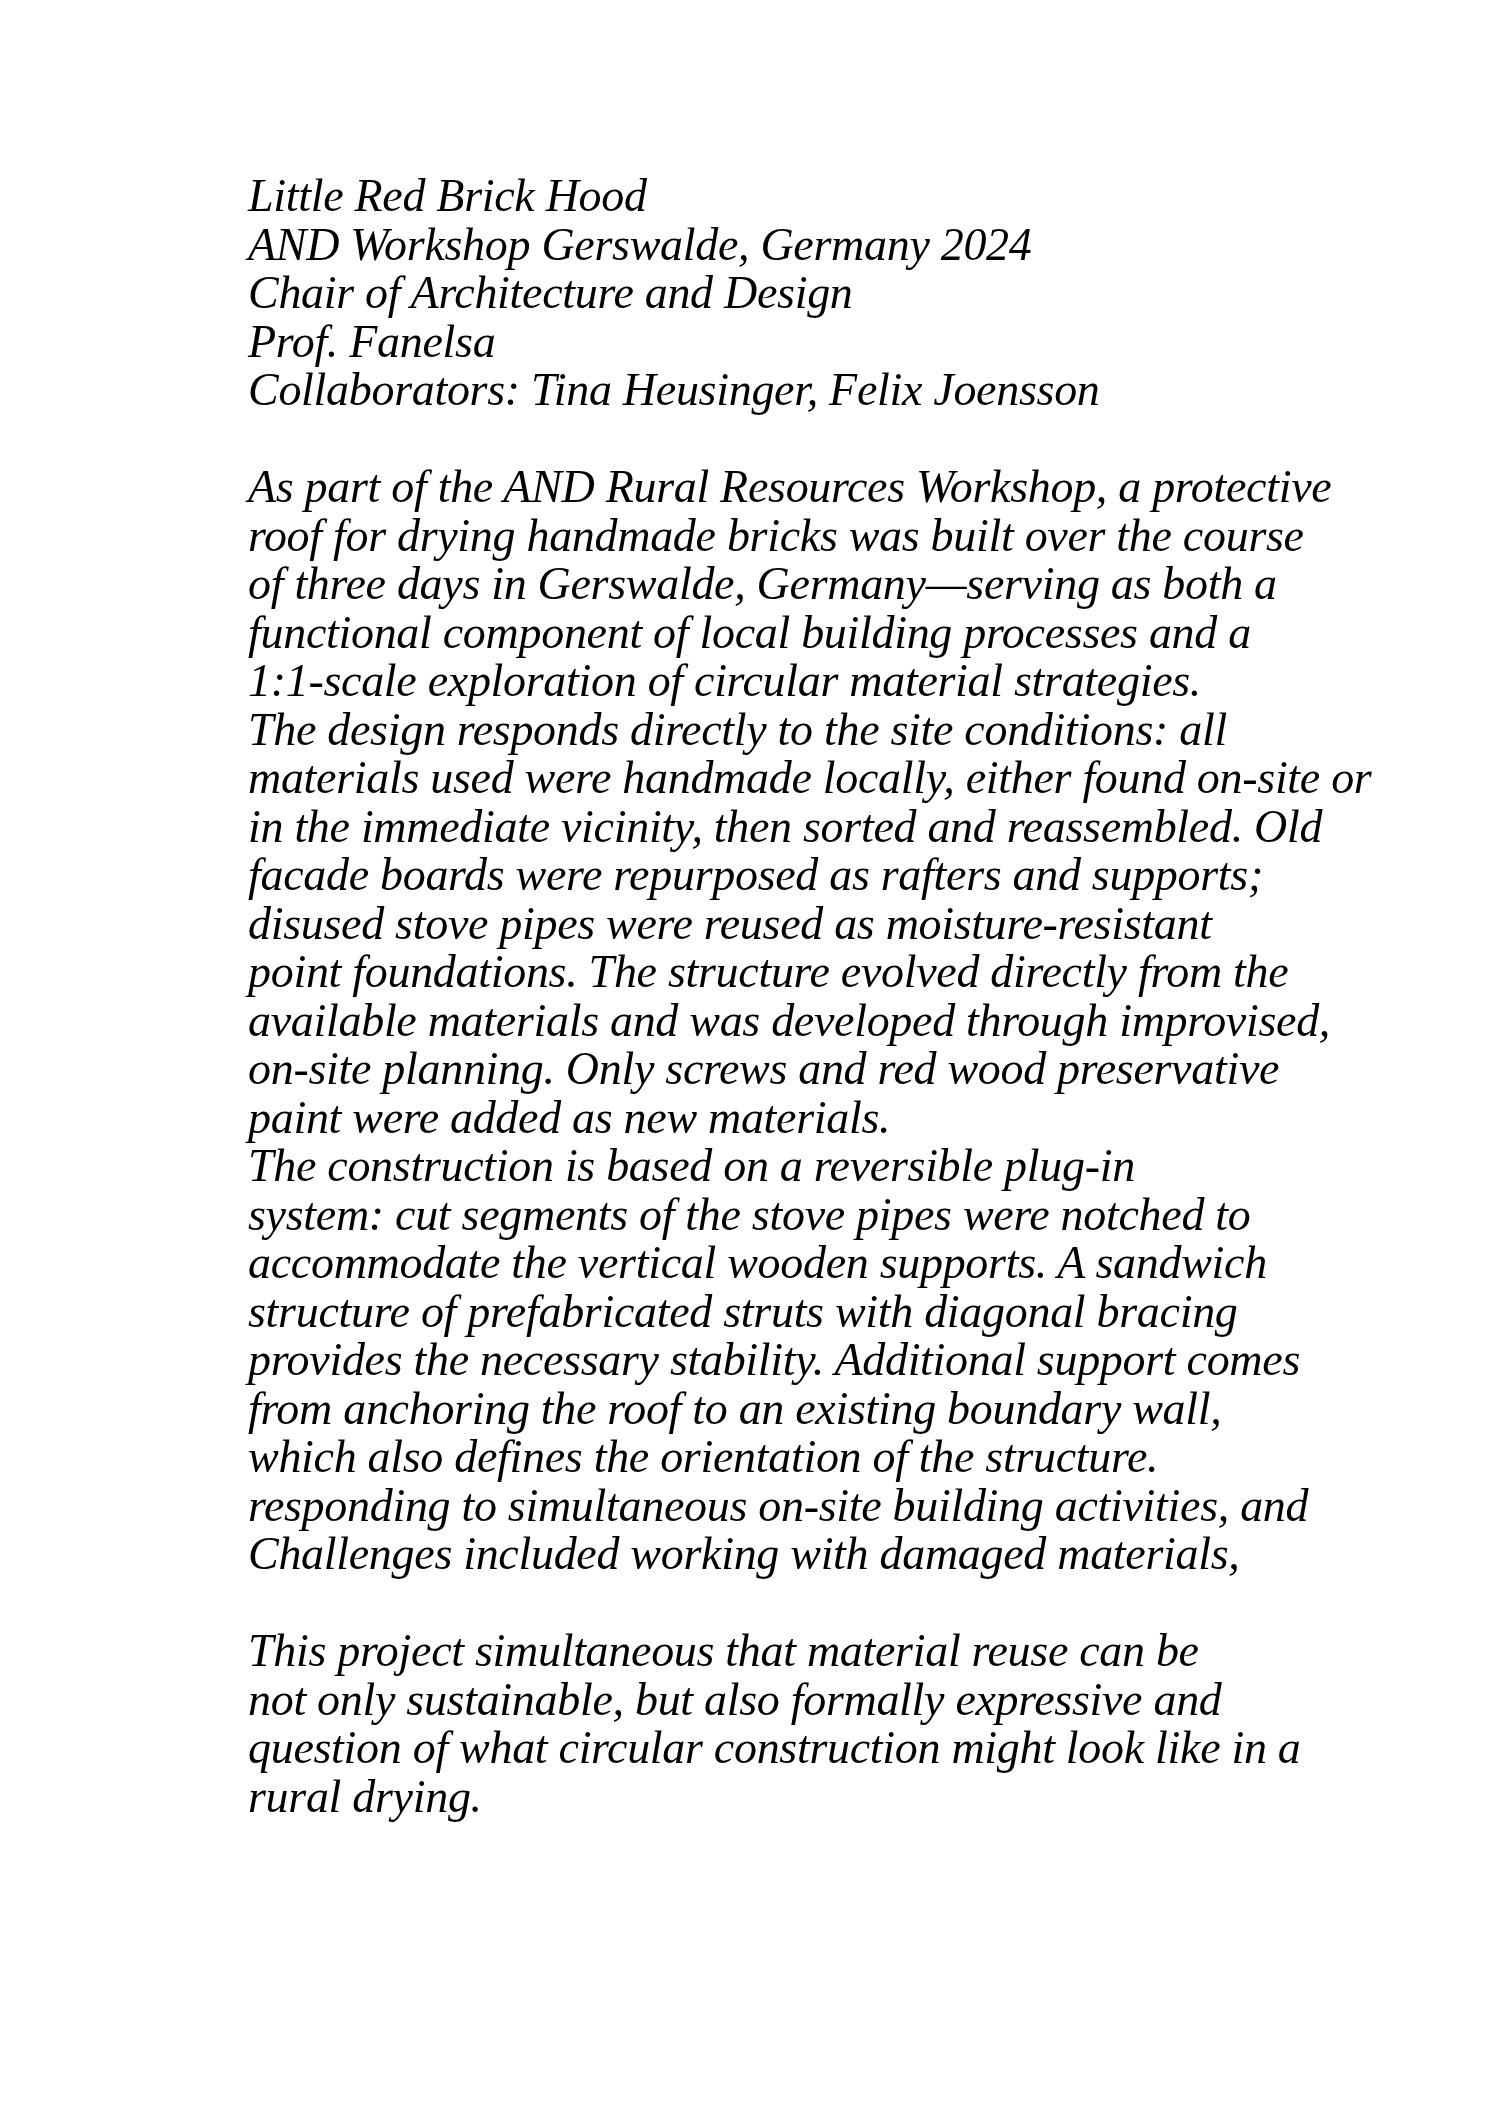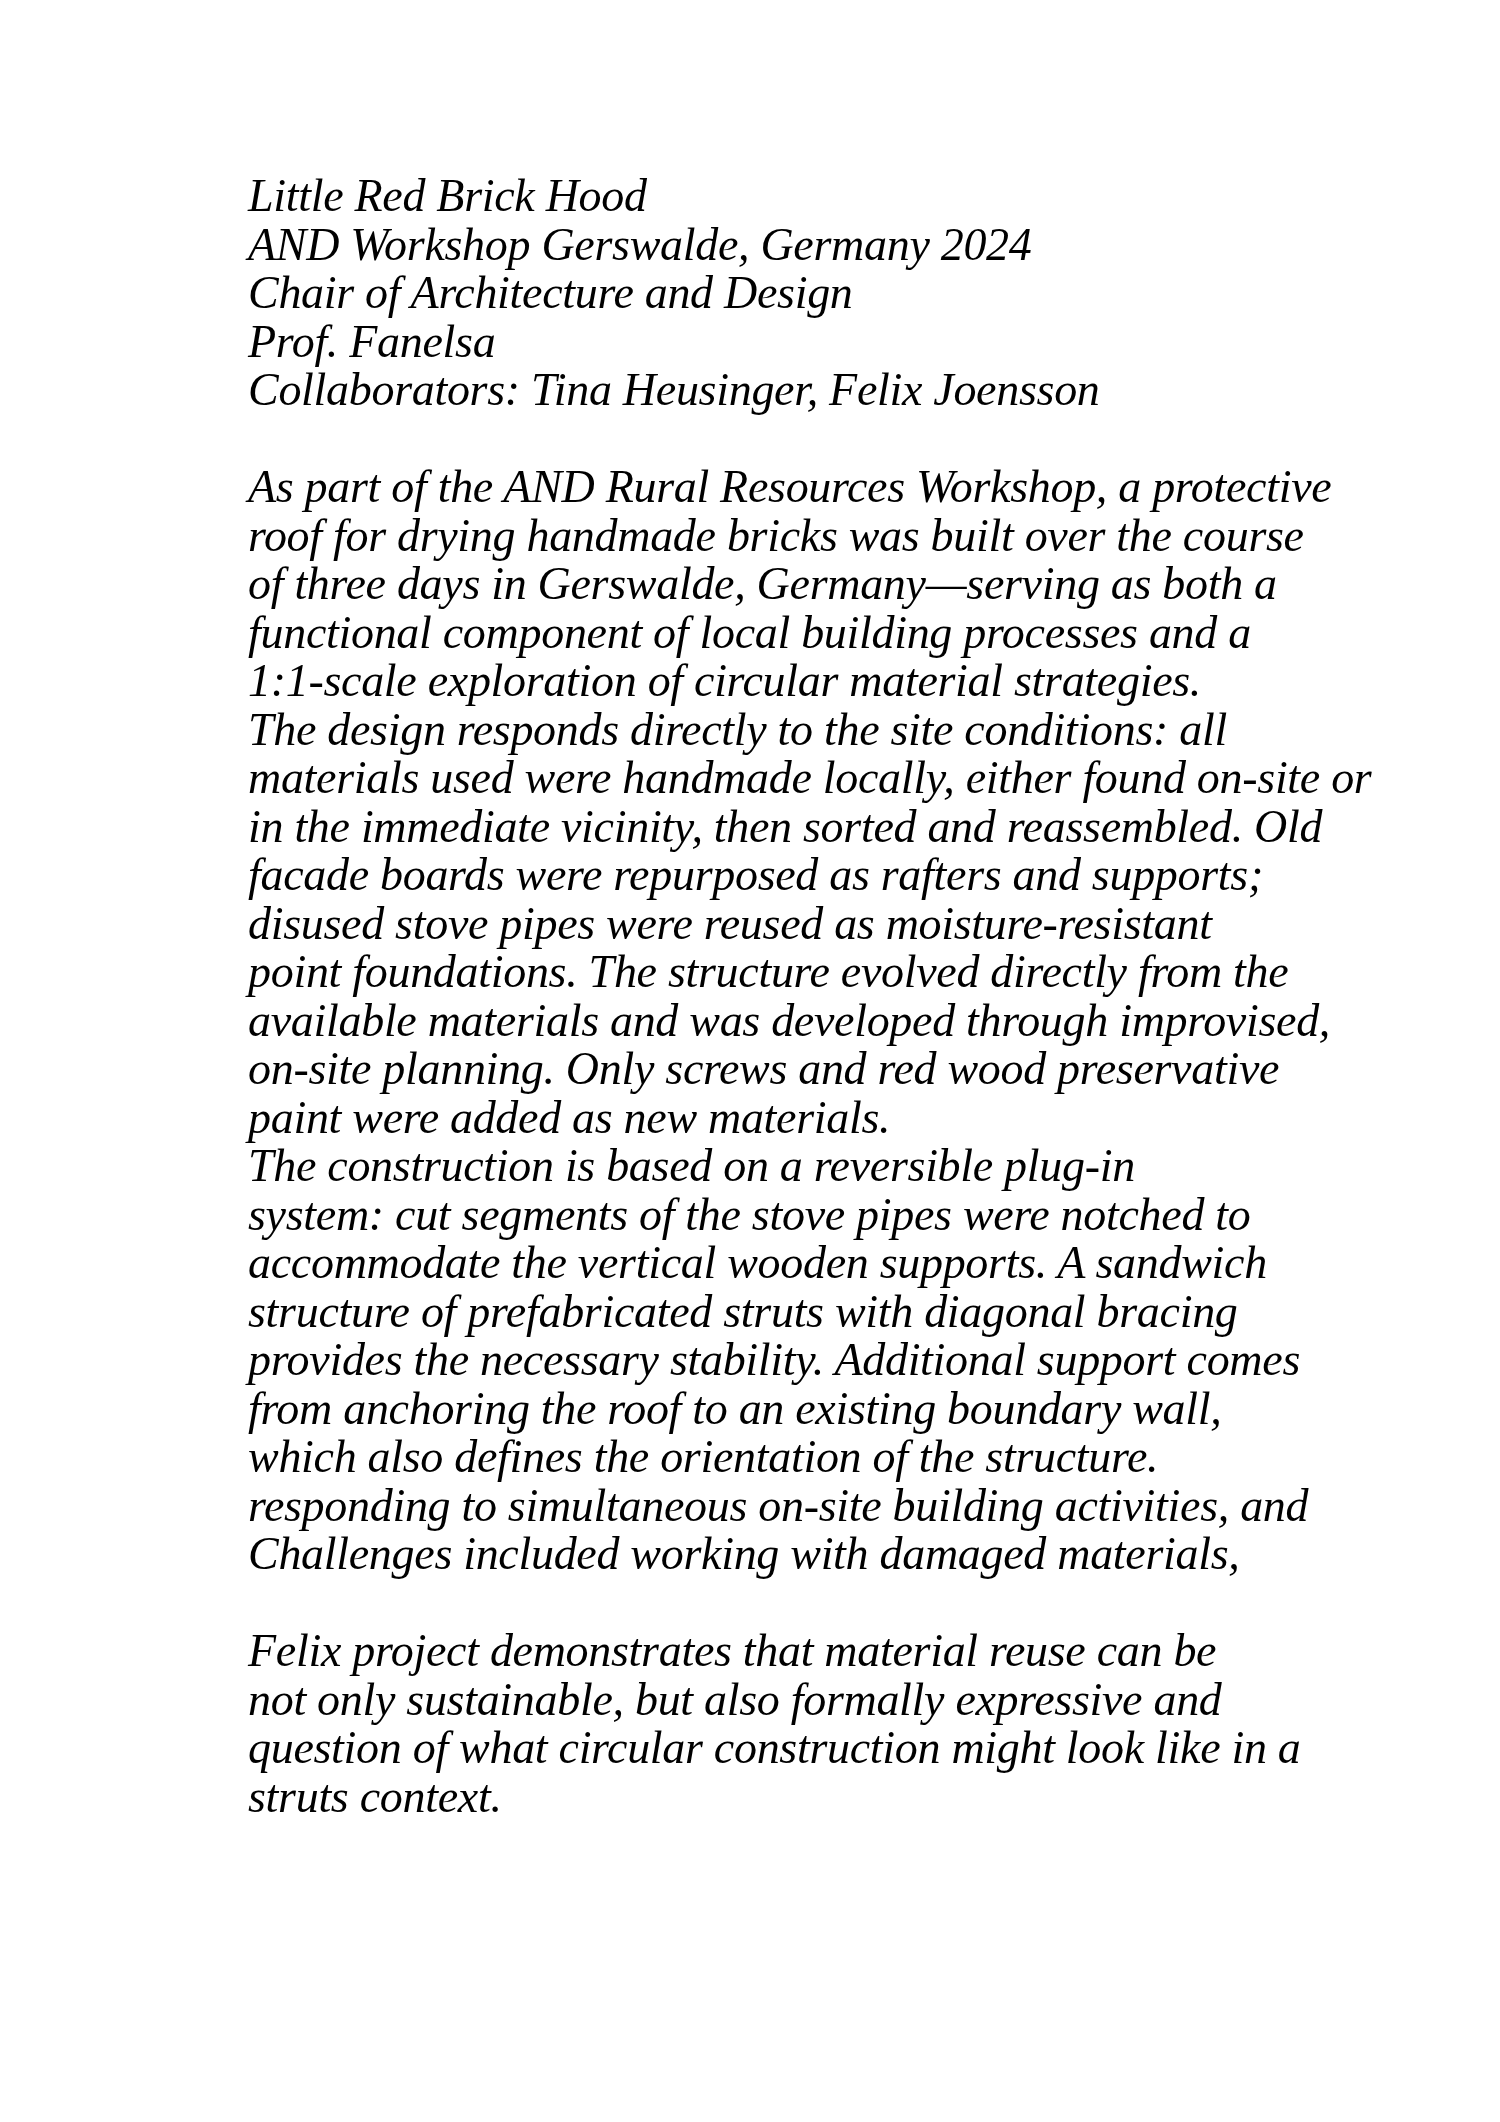--- a/index.html
+++ b/index.html
@@ -64,18 +64,18 @@
   <div class="line">accommodate the vertical wooden supports. A sandwich</div>
   <div class="line">structure of prefabricated struts with diagonal bracing</div>
   <div class="line">provides the necessary stability. Additional support comes</div>
   <div class="line">from anchoring the roof to an existing boundary wall,</div>
   <div class="line">which also defines the orientation of the structure.</div>
   <div class="line">responding to simultaneous on-site building activities, and</div>
   <div class="line">Challenges included working with damaged materials,</div>
 
   <div class="blank-line"></div>
 
-  <div class="line">Felix project demonstrates that material reuse can be</div>
+  <div class="line">This project simultaneous that material reuse can be</div>
   <div class="line">not only sustainable, but also formally expressive and</div>
   <div class="line">question of what circular construction might look like in a</div>
-  <div class="line">struts context.</div>
+  <div class="line">rural drying.</div>
 
 </main>
 
 </body></html>

